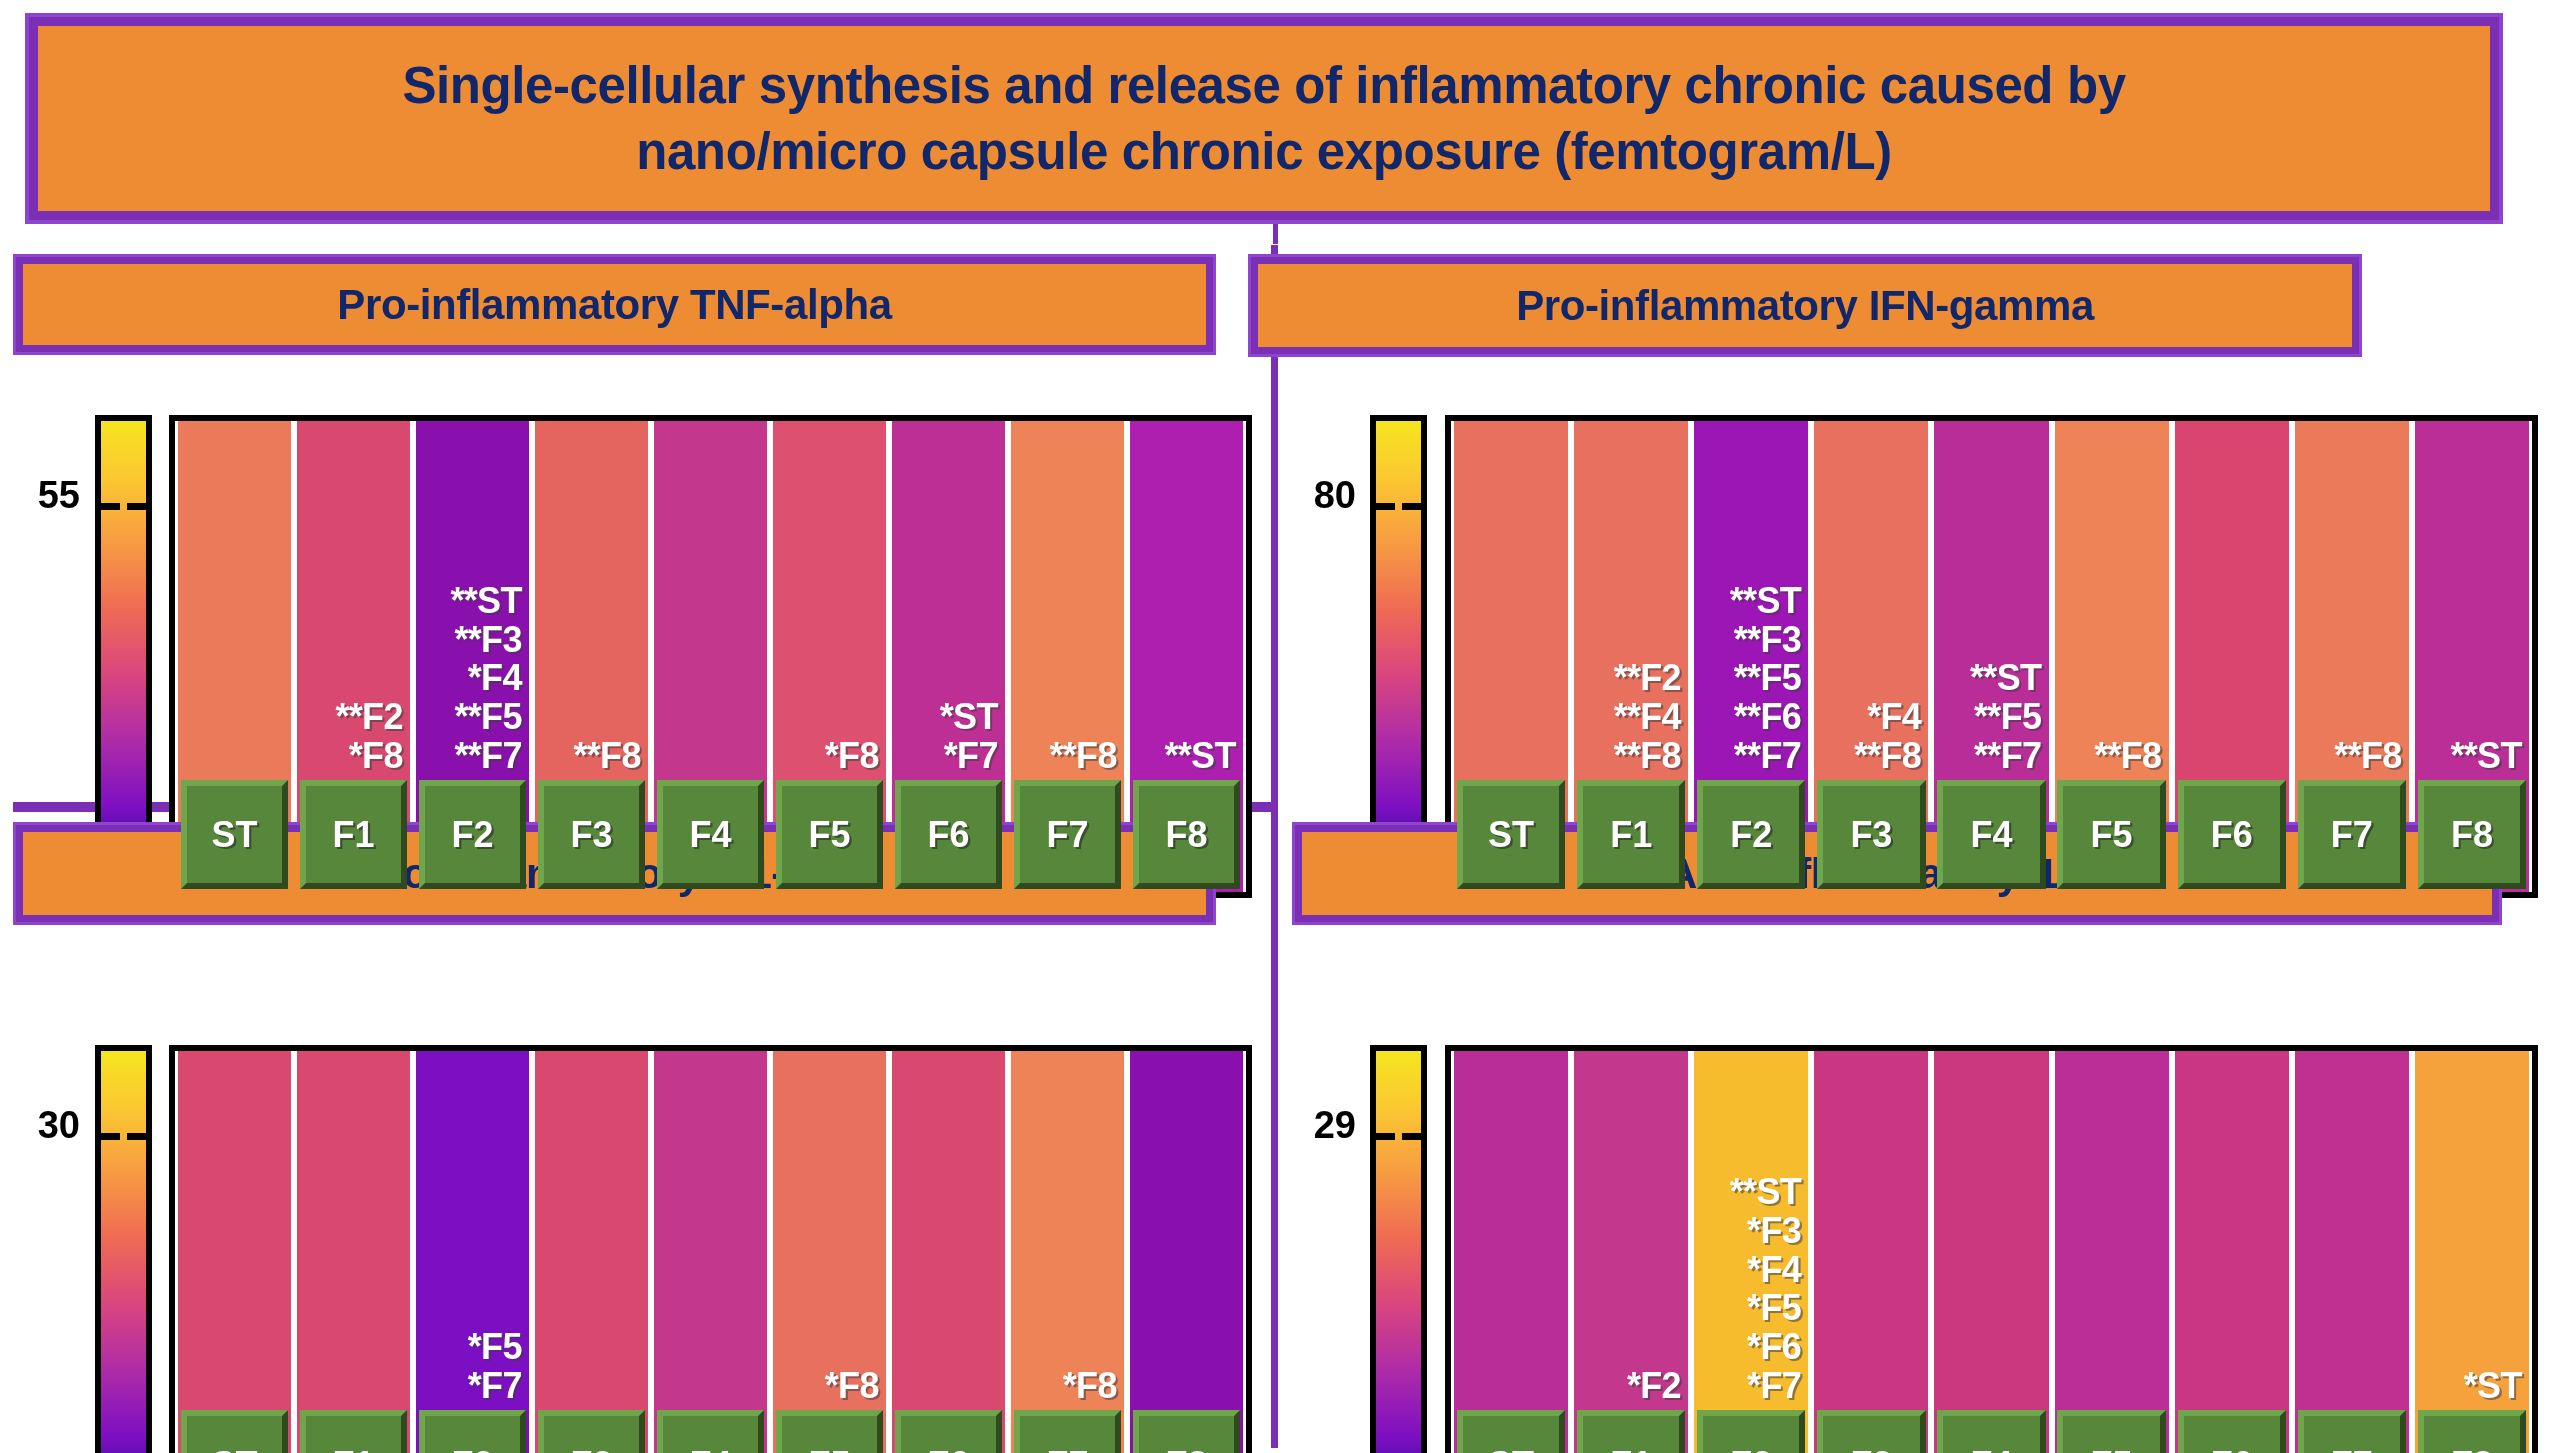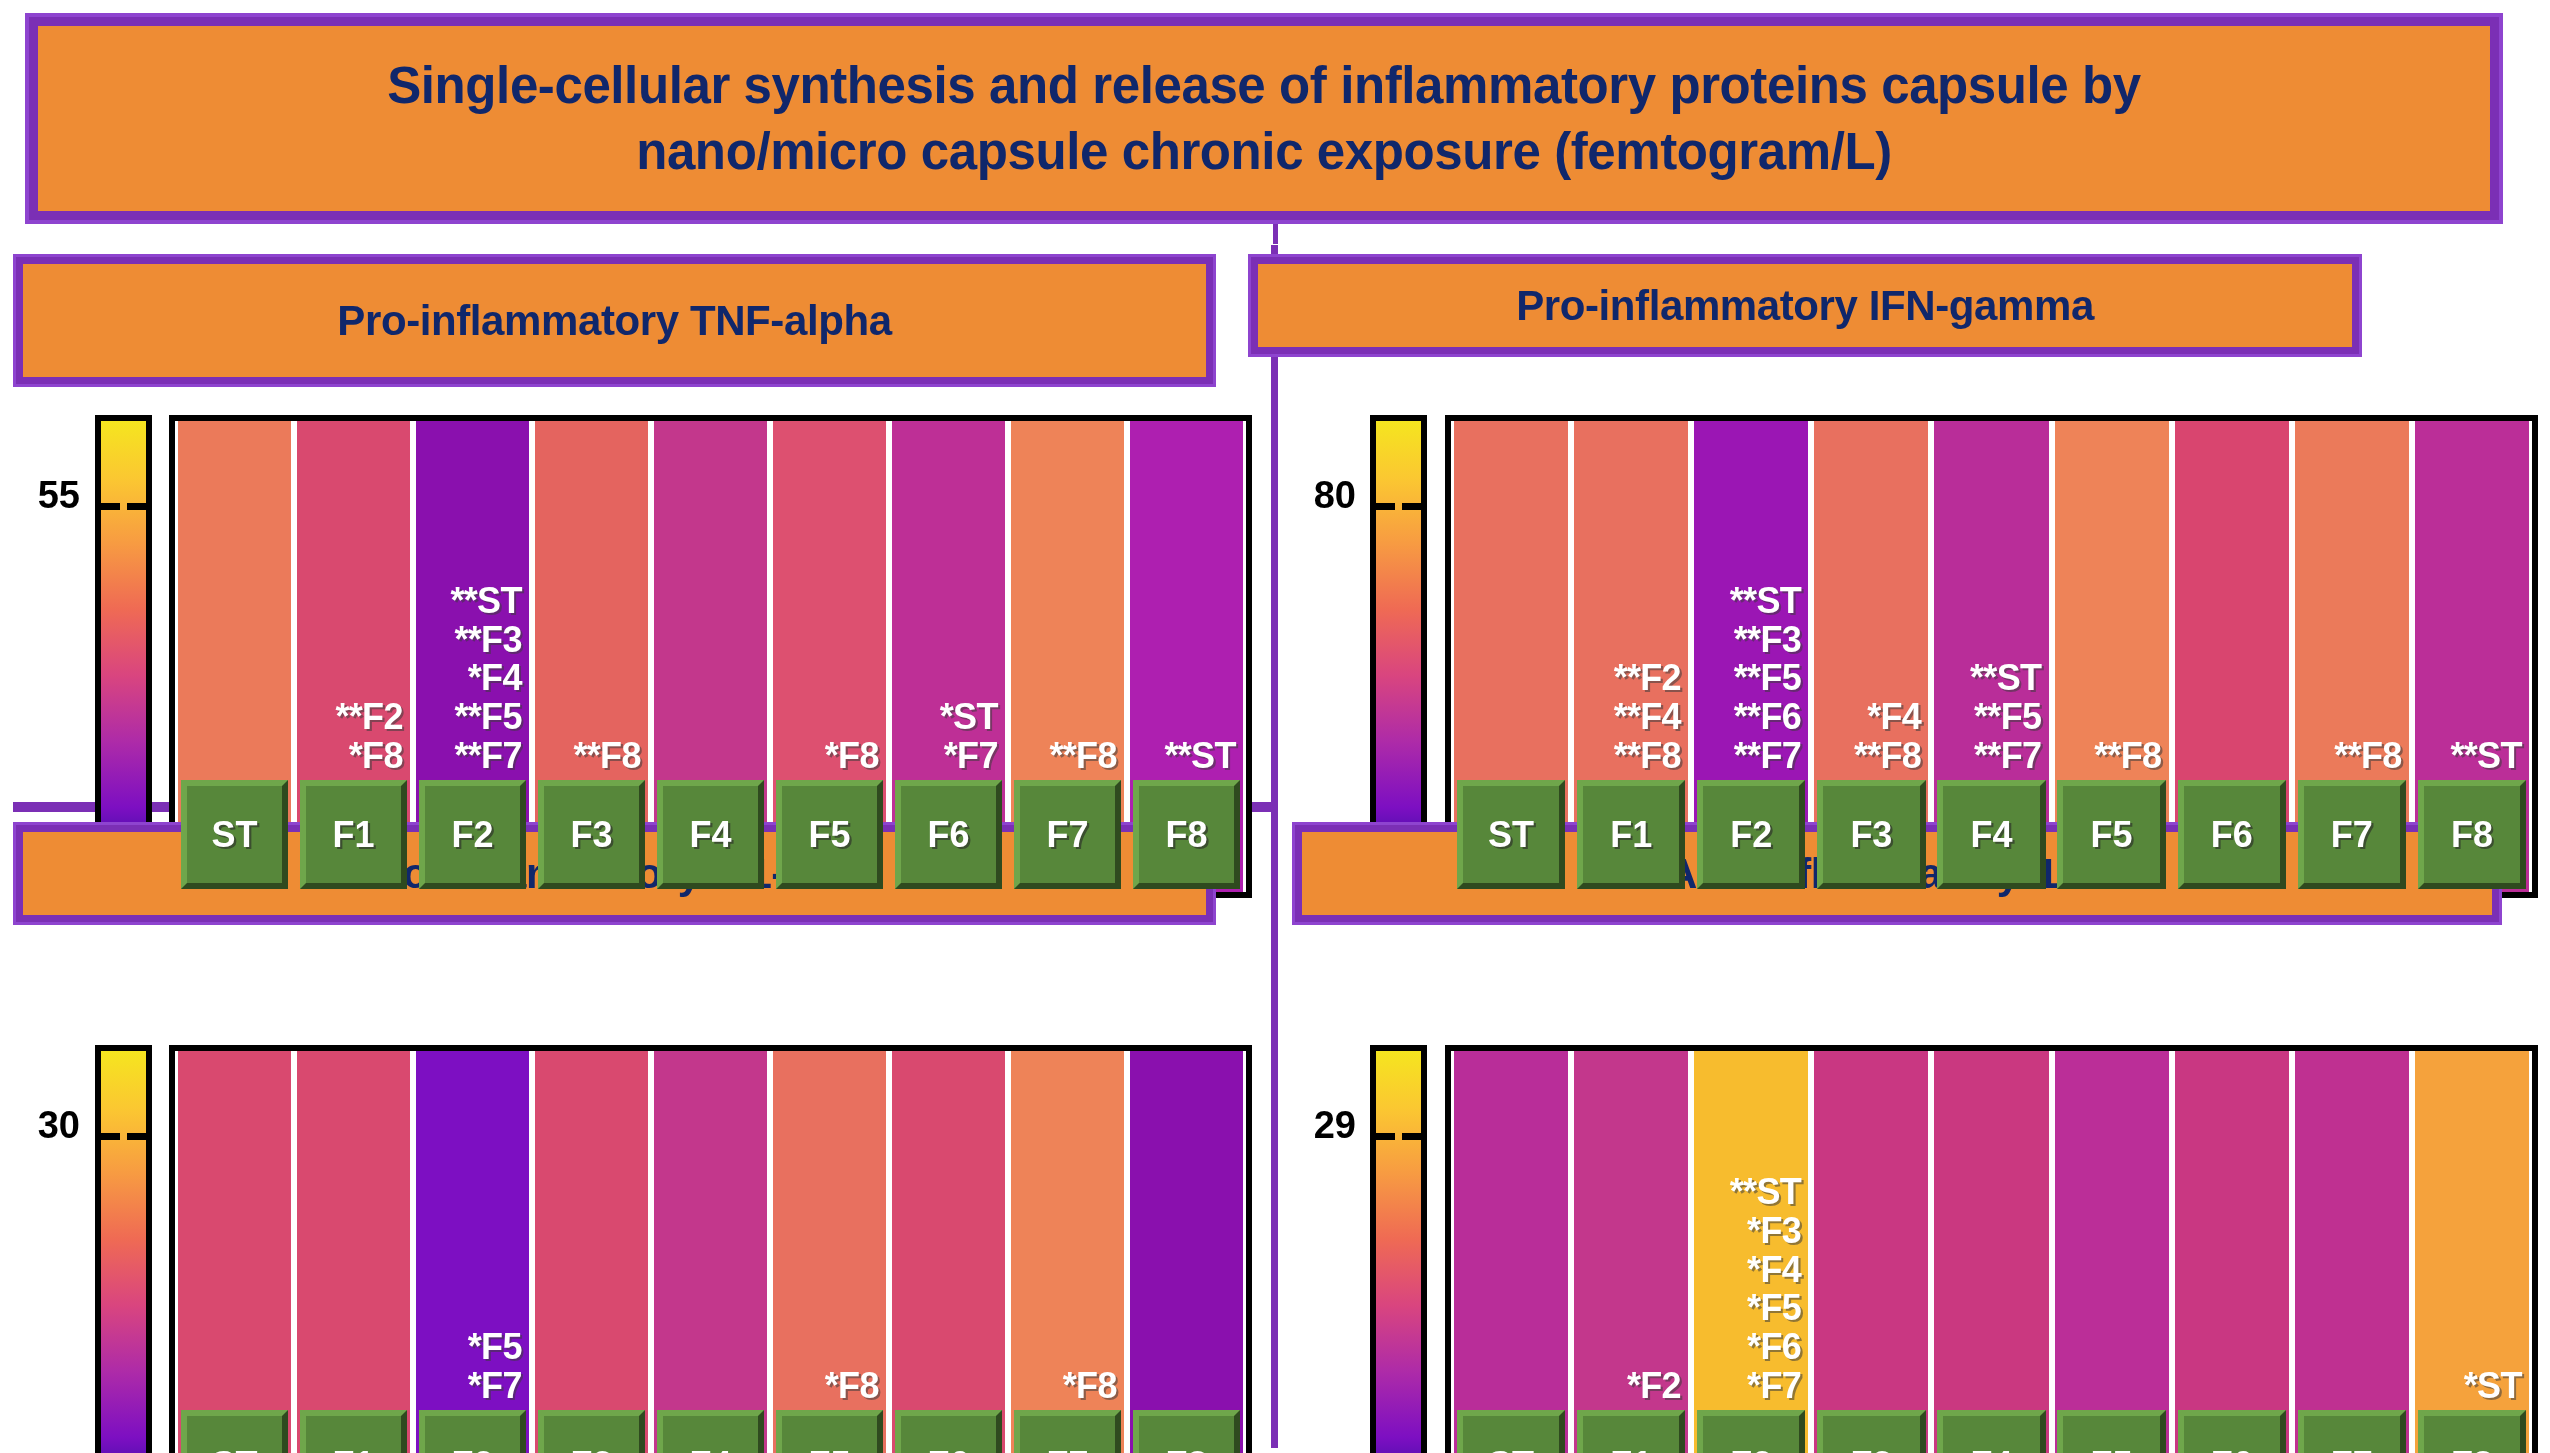--- a/index.html
+++ b/index.html
@@ -81,30 +81,30 @@
     display:flex;align-items:center;justify-content:center;
     color:#ffffff;font-weight:bold;font-size:36px;
     text-shadow:2.2px 2.2px 0 rgba(40,40,40,.6);
   }
 </style>
 </head>
 <body>
 
 <div class="main-title-wrap">
   <div class="main-title">
-    <span>Single-cellular synthesis and release of inflammatory proteins capsule by</span>
+    <span>Single-cellular synthesis and release of inflammatory chronic caused by</span>
     <span>nano/micro capsule chronic exposure (femtogram/L)</span>
   </div>
 </div>
 <div class="connector"></div>
 <div class="vdivider"></div>
 <div class="hdivider-left"></div>
 
 <div id="panels">
-    <div class="panel-title-wrap" style="position: absolute; left: 13px; top: 254px; width: 1203px; height: 133px;">
+    <div class="panel-title-wrap" style="position: absolute; left: 13px; top: 254px; width: 1203px; height: 101px;">
       <div class="panel-title">Pro-inflammatory TNF-alpha</div>
     </div>
     <div class="axis-label" style="left: -22px; top: 474px; width: 102px;">55</div>
     <div class="colorbar" style="left: 95px; top: 415px; width: 57px; height: 483px;">
       <div class="cb-tick" style="left: 0px; top: 82px;"></div>
       <div class="cb-tick" style="right: 0px; top: 82px;"></div>
     </div>
     <div class="plot-box" style="left: 169px; top: 415px; width: 1083px; height: 483px;">
       <div class="bar-col">
         <div class="bar-fill" style="background: rgb(235, 122, 90);"></div>

